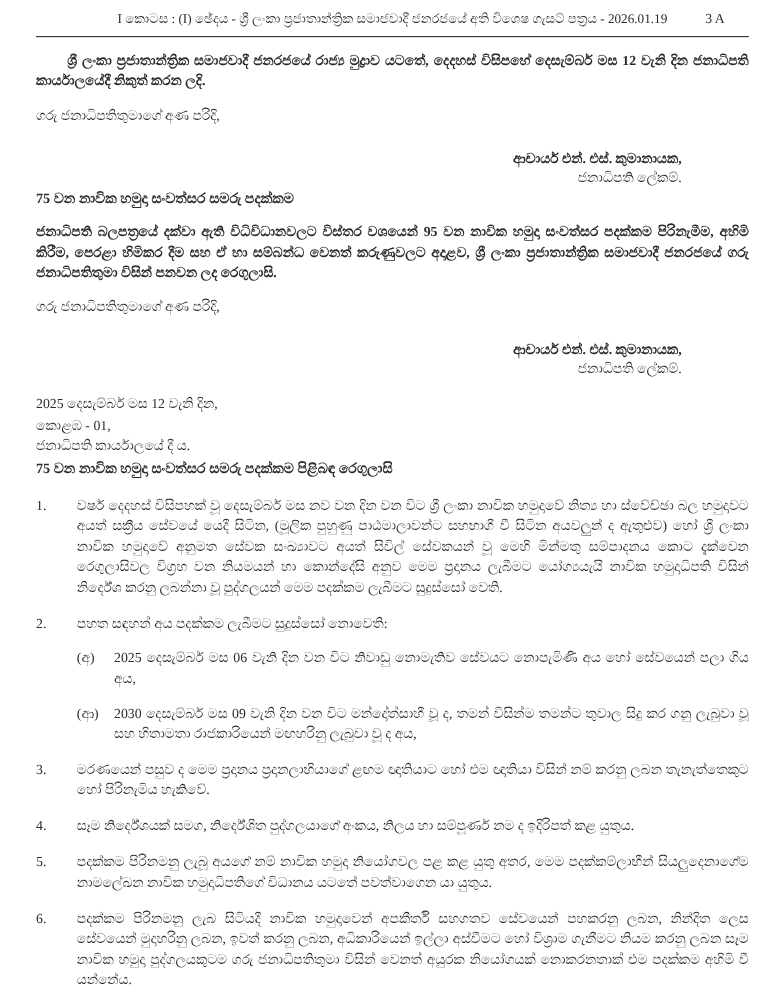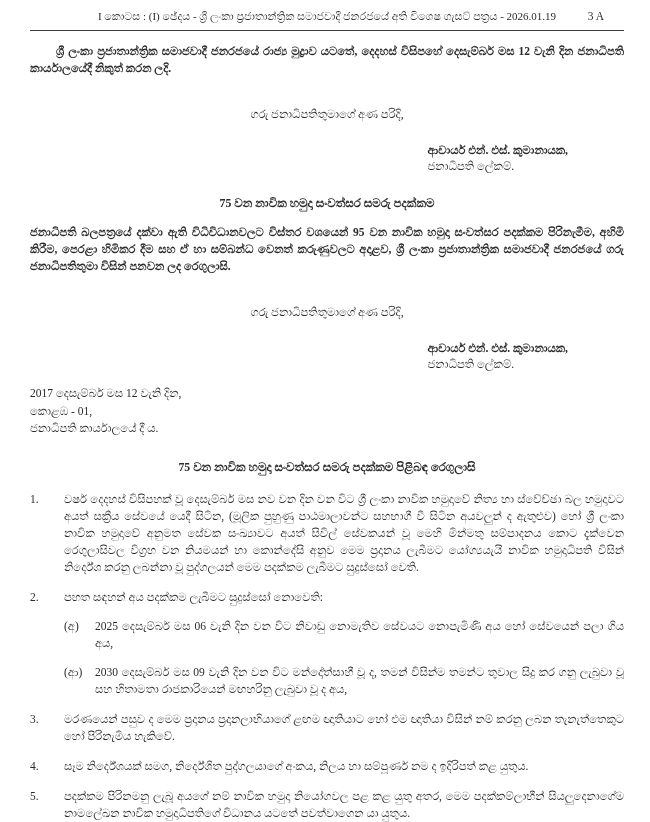--- a/index.html
+++ b/index.html
@@ -42,36 +42,35 @@
     margin: 5px 0 0 0;
   }
   
   .para {
     margin-top: 12px;
     text-align: justify;
     font-weight: bold;
   }
   .para.indent { text-indent: 26px; }
   .by-order {
-    margin-top: 29px;
-    text-align: center;
+    margin-top: 11px;
+    text-align: left;
   }
   .sig-block {
     margin-top: 19px;
     margin-left: auto;
     margin-right: 56px;
     width: -moz-fit-content;
     width: fit-content;
-    text-align: left;
+    text-align: right;
     line-height: 16px;
   }
   .sig-name { font-weight: bold; }
   .heading {
-    margin-top: 21px;
-    text-align: center;
+    text-align: left;
     font-weight: bold;
     font-size: 11.8px;
   }
   .dateline {
     margin-top: 13px;
     line-height: 17.5px;
   }
   
   .reg-list { margin-top: 15px; }
   .reg-item {
@@ -118,21 +117,21 @@
   <p class="para">ජනාධිපති බලපත්‍රයේ දක්වා ඇති විධිවිධානවලට විස්තර වශයෙන් 95 වන නාවික හමුදා සංවත්සර පදක්කම පිරිනැමීම, අහිමි කිරීම, පෙරළා හිමිකර දීම සහ ඒ හා සම්බන්ධ වෙනත් කරුණුවලට අදාළව, ශ්‍රී ලංකා ප්‍රජාතාන්ත්‍රික සමාජවාදී ජනරජයේ ගරු ජනාධිපතිතුමා විසින් පනවන ලද රෙගුලාසි.</p>
 
   <div class="by-order">ගරු ජනාධිපතිතුමාගේ අණ පරිදි,</div>
 
   <div class="sig-block">
     <div class="sig-name">ආචාර්ය එන්. එස්. කුමානායක,</div>
     <div class="sig-title">ජනාධිපති ලේකම්.</div>
   </div>
 
   <div class="dateline">
-    <div>2017 දෙසැම්බර් මස 12 වැනි දින,</div>
+    <div>2025 දෙසැම්බර් මස 12 වැනි දින,</div>
     <div>කොළඹ - 01,</div>
     <div>ජනාධිපති කාර්යාලයේ දී ය.</div>
   </div>
 
   <div class="heading">75 වන නාවික හමුදා සංවත්සර සමරු පදක්කම පිළිබඳ රෙගුලාසි</div>
 
   <div class="reg-list">
 
     <div class="reg-item">
       <div class="reg-num">1.</div>

